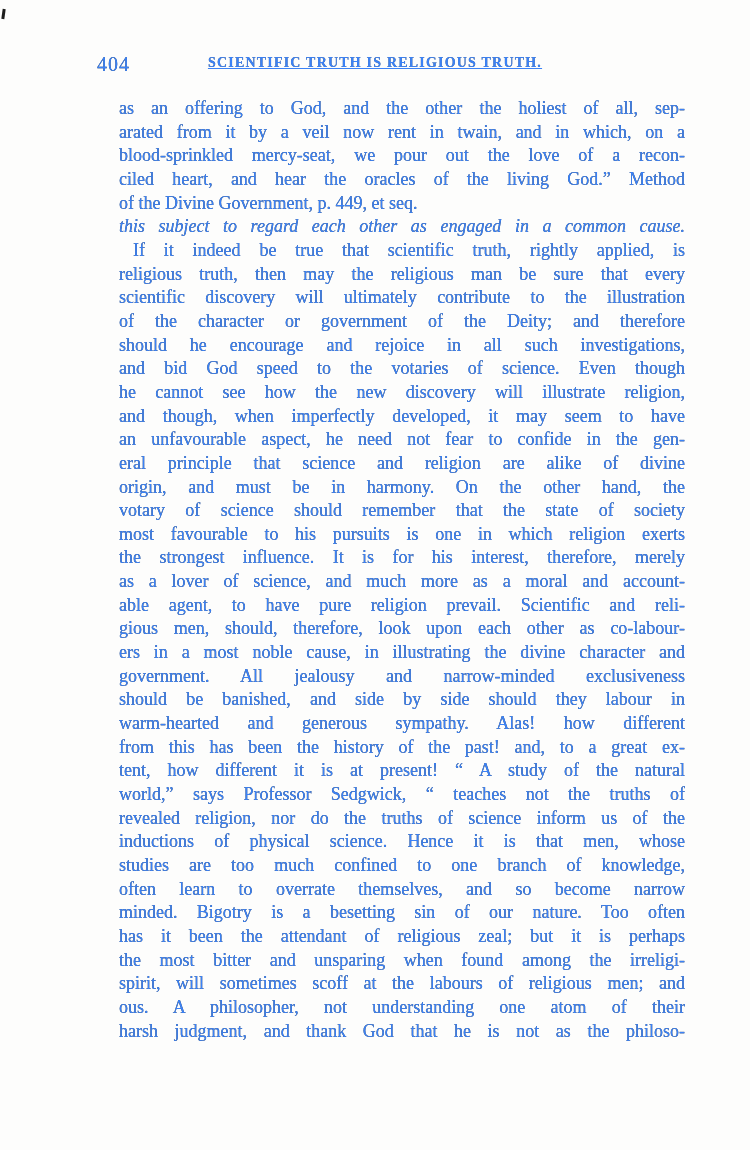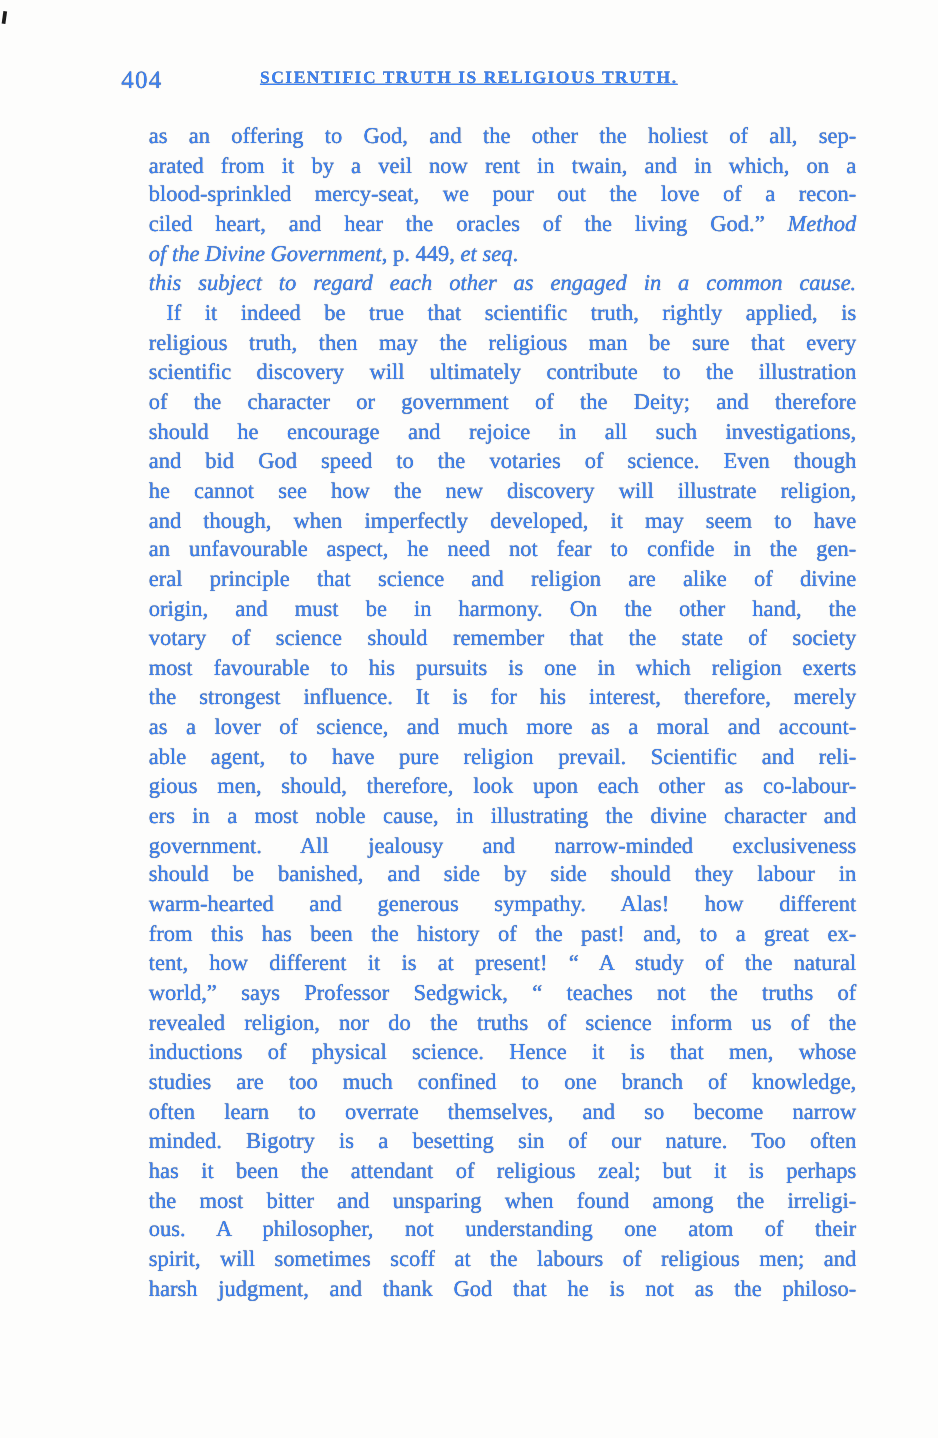--- a/index.html
+++ b/index.html
@@ -53,21 +53,21 @@
     text-shadow: 0 0 0.6px rgba(21,21,21,0.85);
     margin-left: 24px;
   }
   .line {
     text-align: justify;
     text-align-last: justify;
     white-space: normal;
   }
   .line.last { text-align-last: left; }
   .line.first-indent { text-indent: 14px; }
-  .line .it { font-style: italic; }
+  .line .it { }
   .line.italic { font-style: italic; }
 </style>
 </head>
 <body>
 
 <div class="page">
   <div class="scan-speck"></div>
   <div class="page-header">
     <span class="page-num">404</span>
     <span class="running-title">SCIENTIFIC TRUTH IS RELIGIOUS TRUTH.</span>
@@ -103,17 +103,17 @@
       <div class="line"><span>from this has been the history of the past! and, to a great ex-</span></div>
       <div class="line"><span>tent, how different it is at present!  “ A study of the natural</span></div>
       <div class="line"><span>world,” says Professor Sedgwick, “ teaches not the truths of</span></div>
       <div class="line"><span>revealed religion, nor do the truths of science inform us of the</span></div>
       <div class="line"><span>inductions of physical science.  Hence it is that men, whose</span></div>
       <div class="line"><span>studies are too much confined to one branch of knowledge,</span></div>
       <div class="line"><span>often learn to overrate themselves, and so become narrow</span></div>
       <div class="line"><span>minded.  Bigotry is a besetting sin of our nature.  Too often</span></div>
       <div class="line"><span>has it been the attendant of religious zeal; but it is perhaps</span></div>
       <div class="line"><span>the most bitter and unsparing when found among the irreligi-</span></div>
+      <div class="line"><span>spirit, will sometimes scoff at the labours of religious men; and</span></div>
       <div class="line"><span>ous.  A philosopher, not understanding one atom of their</span></div>
-      <div class="line"><span>spirit, will sometimes scoff at the labours of religious men; and</span></div>
       <div class="line"><span>harsh judgment, and thank God that he is not as the philoso-</span></div>
     </div>
 </div>
 
 </body></html>

